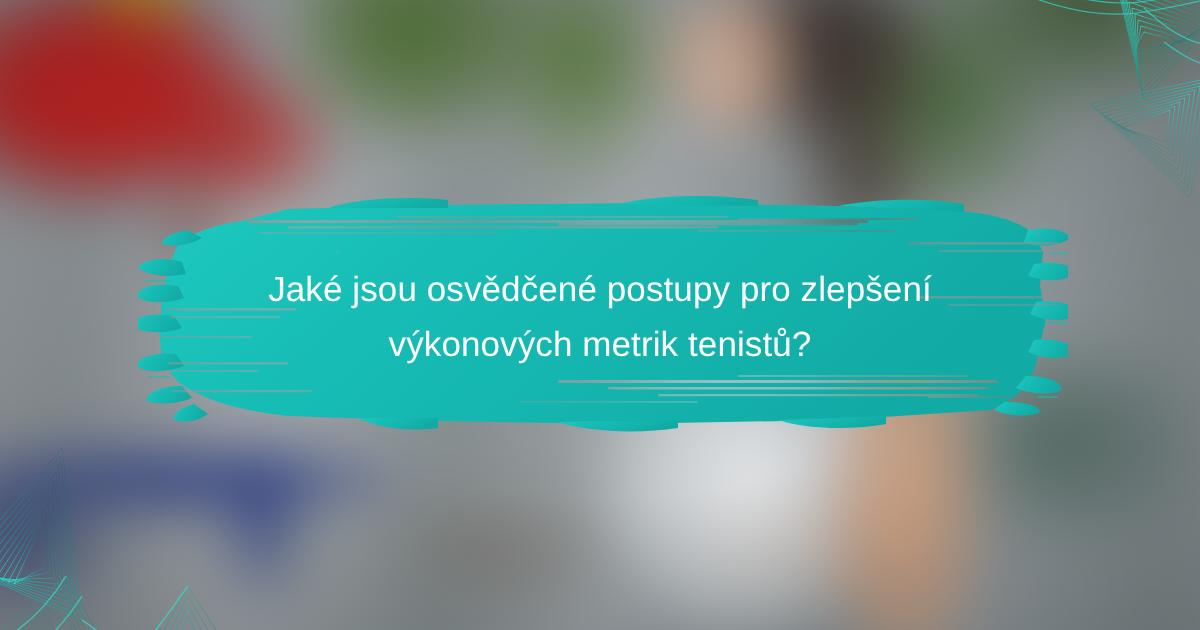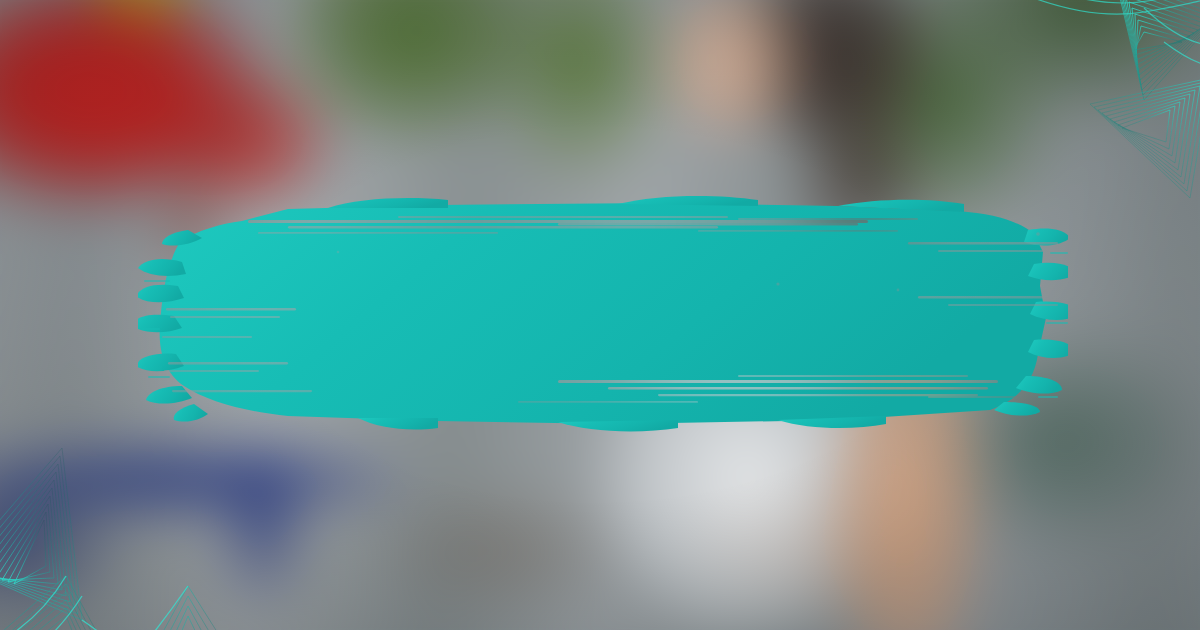--- a/index.html
+++ b/index.html
@@ -315,14 +315,18 @@
         <rect x="6" y="90" width="26" height="2" rx="1"></rect>
         <rect x="2" y="138" width="20" height="2" rx="1"></rect>
         <rect x="10" y="186" width="22" height="2" rx="1"></rect>
         <rect x="912" y="62" width="18" height="2" rx="1"></rect>
         <rect x="908" y="132" width="22" height="2" rx="1"></rect>
         <rect x="900" y="206" width="20" height="2" rx="1"></rect>
       </g>
     </svg>
   </div>
 
+  <div class="headline">
+    <span class="ln">Jaké jsou osvědčené postupy pro zlepšení</span>
+    <span class="ln">výkonových metrik tenistů?</span>
+  </div>
 
 </div>
 
 </body></html>

